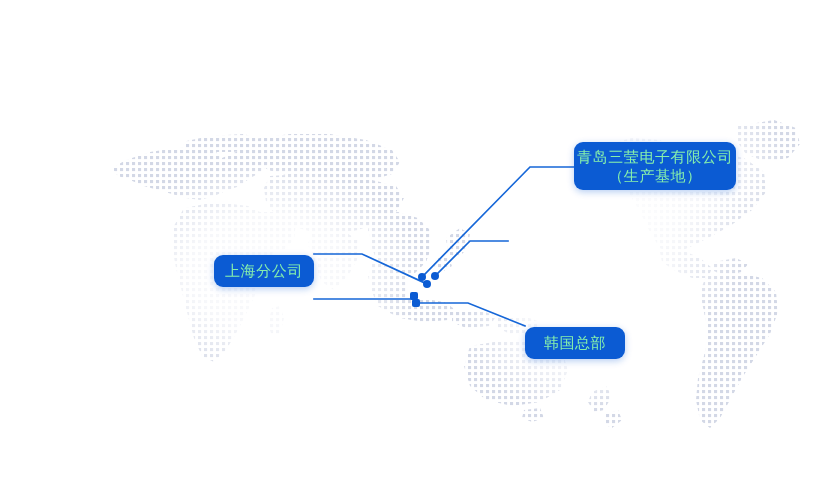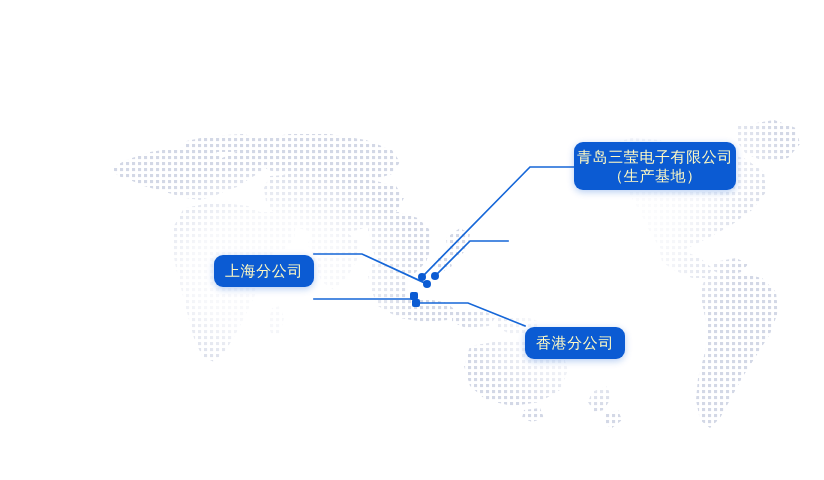--- a/index.html
+++ b/index.html
@@ -50,21 +50,21 @@
     left: 0; top: 0;
     width: 824px; height: 480px;
     pointer-events: none;
   }
 
   
   .callout {
     position: absolute;
     box-sizing: border-box;
     background: #0b5bd3;
-    color: #fef9c3;
+    color: #86efac;
     border-radius: 9px;
     display: flex;
     flex-direction: column;
     align-items: center;
     justify-content: center;
     text-align: center;
     line-height: 1.28;
     letter-spacing: 0.6px;
     box-shadow: 0 2px 7px rgba(11, 91, 211, 0.30);
     white-space: nowrap;
@@ -212,16 +212,16 @@
     <span class="ln">（生产基地）</span>
   </div>
 
 
   <div class="callout one-line" id="callout-shanghai">
     <span class="ln">上海分公司</span>
   </div>
 
 
   <div class="callout one-line" id="callout-hongkong">
-    <span class="ln">香港分公司</span>
+    <span class="ln">韩国总部</span>
   </div>
 
 </div>
 
 </body></html>

